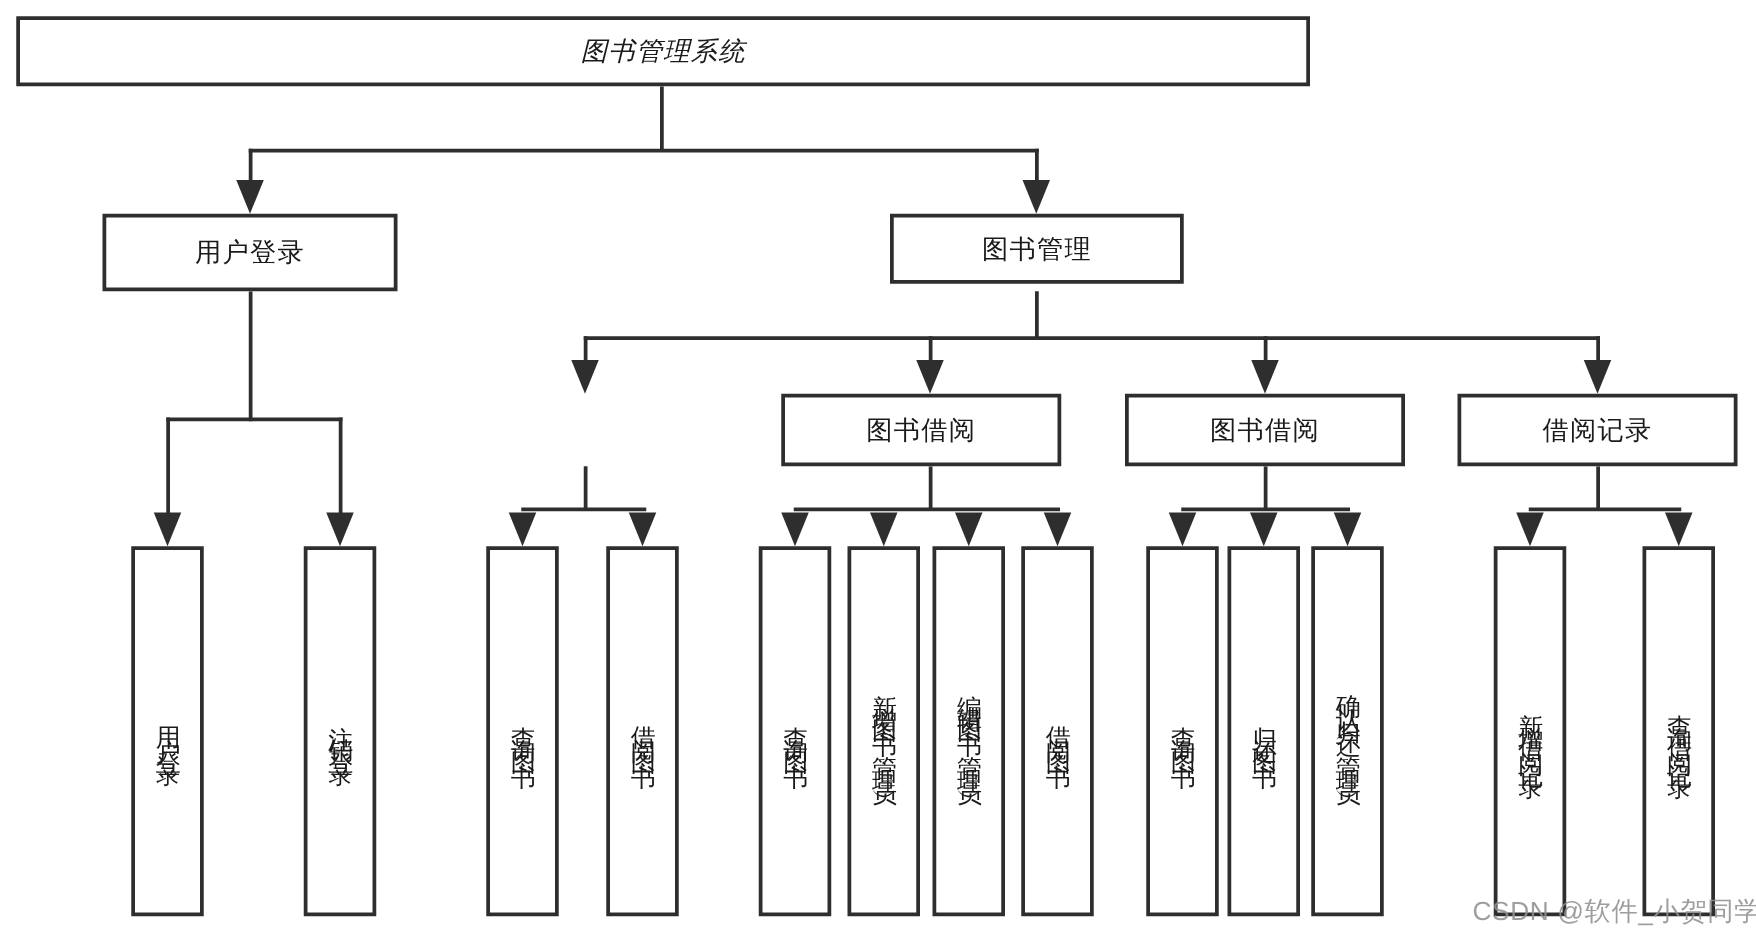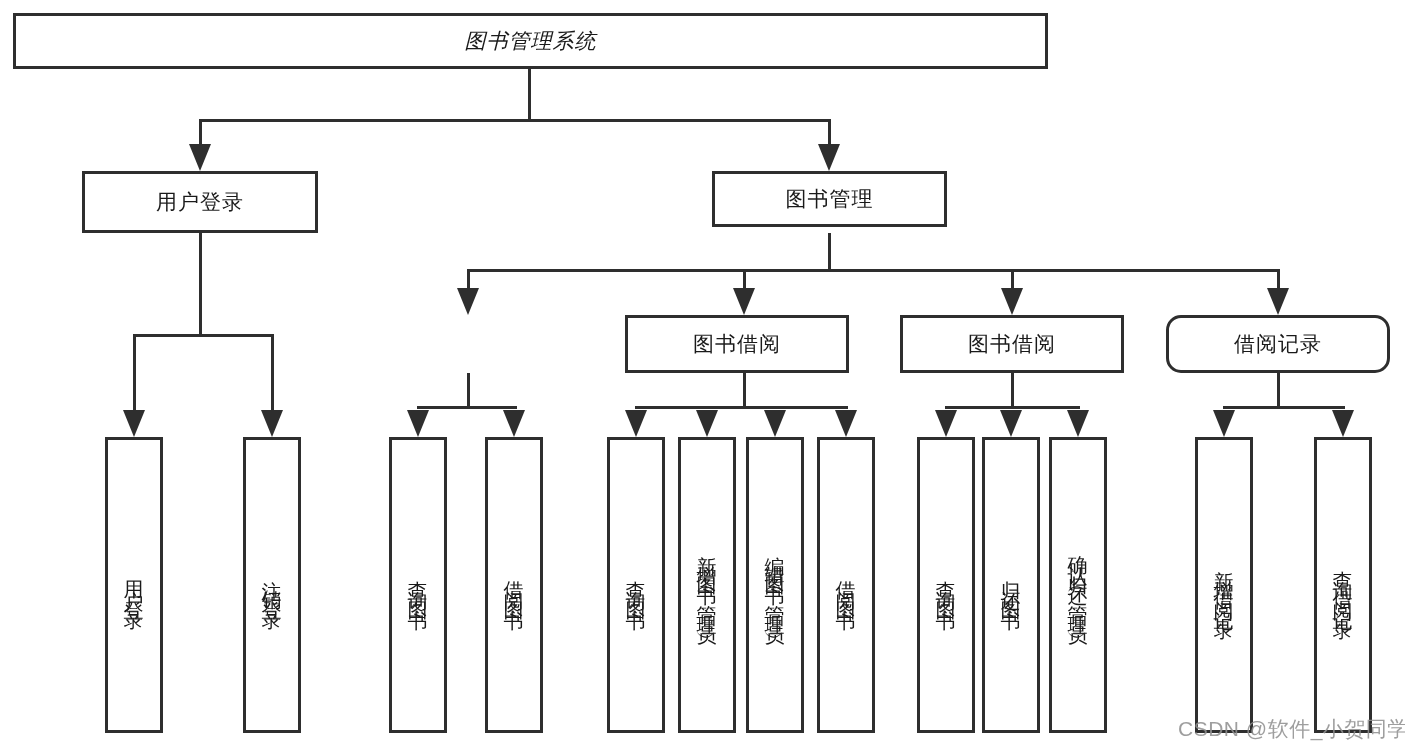--- a/index.html
+++ b/index.html
@@ -67,21 +67,21 @@
   <i class="ar" style="left:733px;top:288px;"></i>
   <i class="ar" style="left:1001px;top:288px;"></i>
   <i class="ar" style="left:1267px;top:288px;"></i>
 
   <div class="box" style="left:625px;top:315px;width:224px;height:58px;">
     <span>图书借阅</span>
   </div>
   <div class="box" style="left:900px;top:315px;width:224px;height:58px;">
     <span>图书借阅</span>
   </div>
-  <div class="box" style="left:1166px;top:315px;width:224px;height:58px;border-radius:15px;">
+  <div class="box" style="left:1166px;top:315px;width:224px;height:58px;">
     <span>借阅记录</span>
   </div>
 
   <i class="ln" style="left:467px;top:373px;width:3px;height:35px;"></i>
   <i class="ln" style="left:417px;top:406px;width:100px;height:3px;"></i>
   <i class="ar" style="left:407px;top:410px;"></i>
   <i class="ar" style="left:503px;top:410px;"></i>
 
   <i class="ln" style="left:743px;top:373px;width:3px;height:35px;"></i>
   <i class="ln" style="left:635px;top:406px;width:213px;height:3px;"></i>

